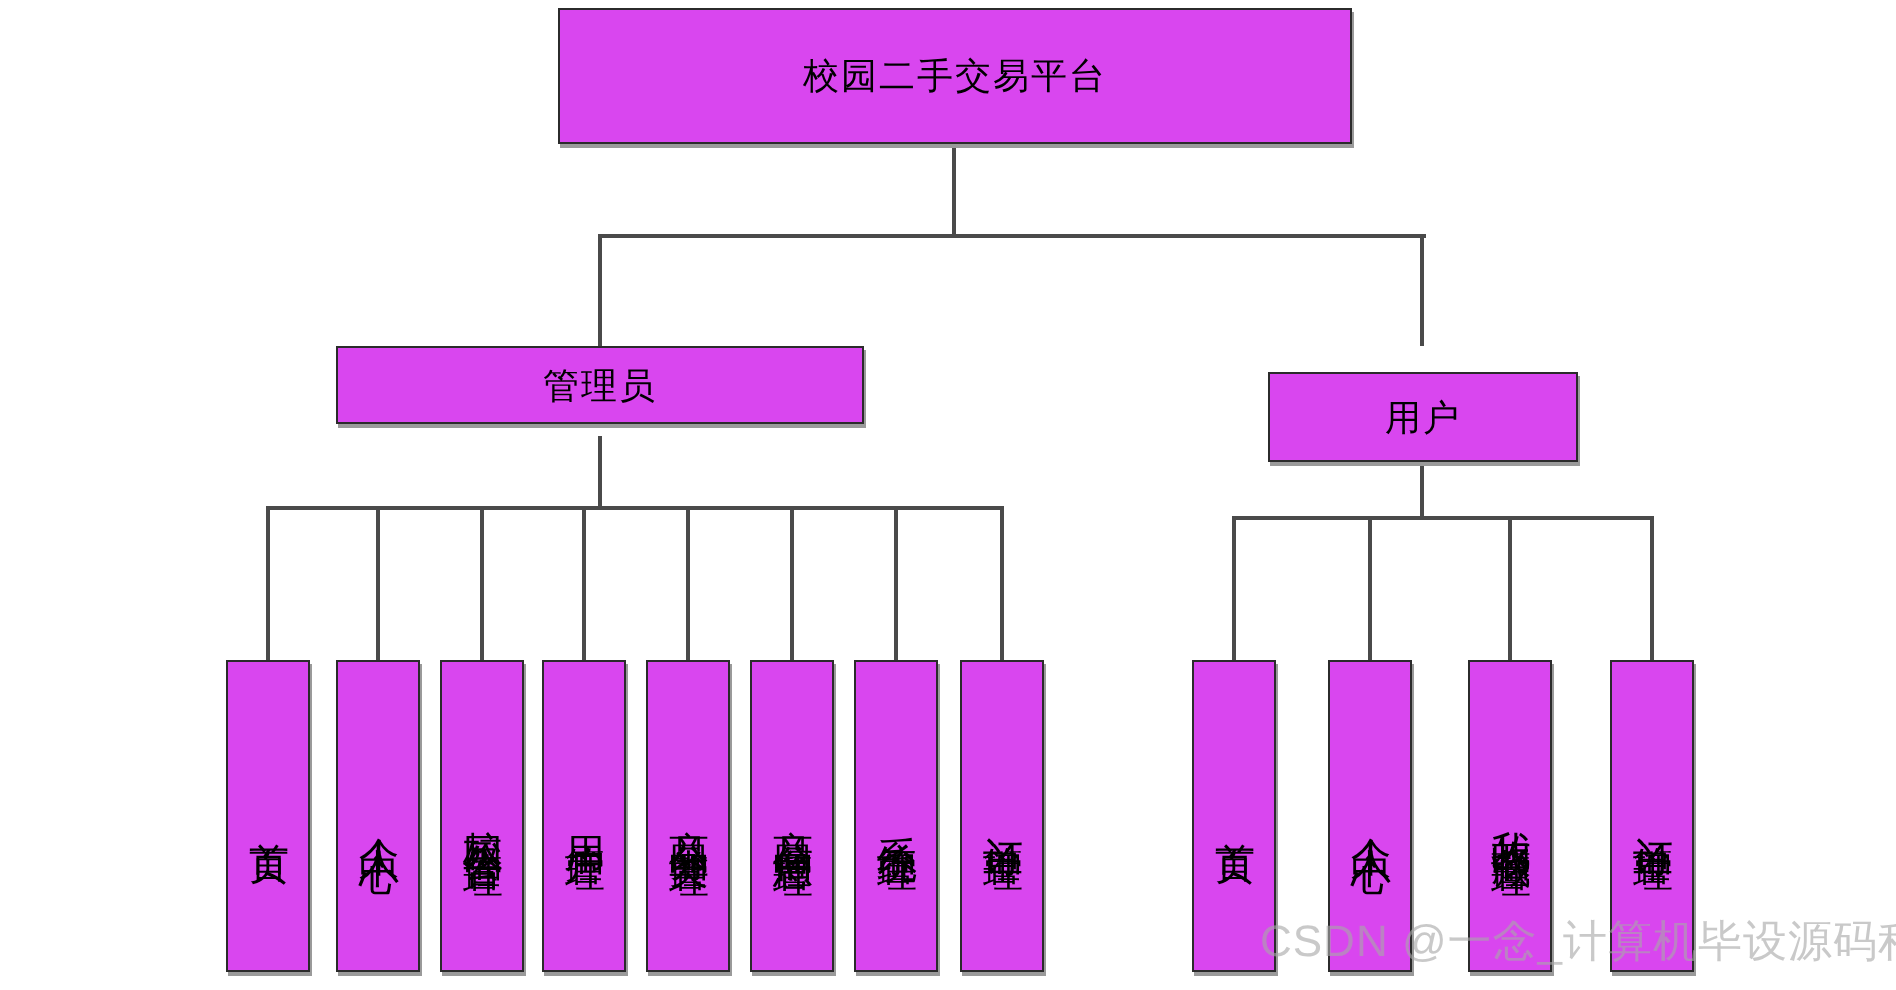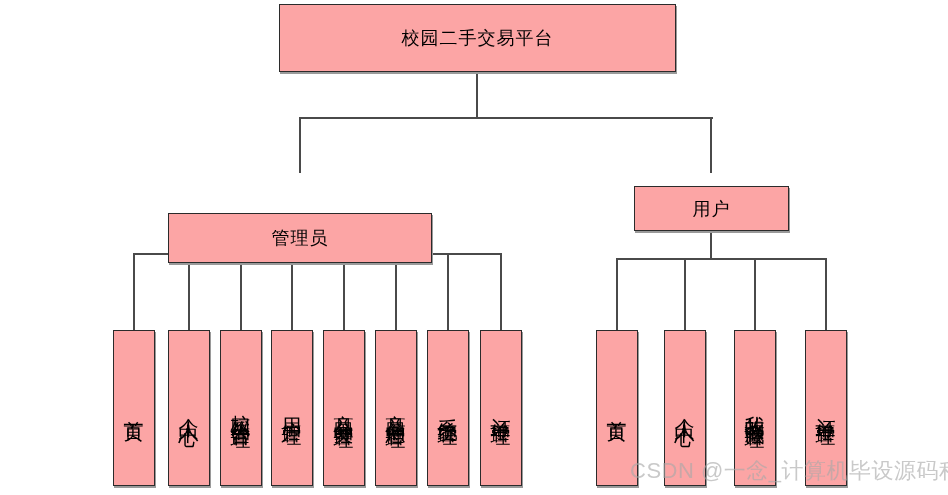--- a/index.html
+++ b/index.html
@@ -6,33 +6,33 @@
   .stage {
     position: relative;
     width: 948px;
     height: 495px;
     background: #ffffff;
     overflow: hidden;
     font-family: "Liberation Sans", sans-serif;
   }
   .box {
     position: absolute;
-    background: #fca5a5;
+    background: #d946ef;
     border: 1px solid #2b2b2b;
     box-shadow: 1px 2px 0 0 #9a9a9a;
     box-sizing: border-box;
     display: flex;
     align-items: center;
     justify-content: center;
     color: #000000;
     text-align: center;
   }
   .h-box { font-size: 18px; letter-spacing: 1px; }
   .root-box  { left: 279px; top: 4px;   width: 397px; height: 68px; }
-  .admin-box { left: 168px; top: 173px; width: 264px; height: 50px; margin-top: 40px; }
+  .admin-box { left: 168px; top: 173px; width: 264px; height: 39px; }
   .user-box  { left: 634px; top: 173px; width: 155px; height: 45px; margin-top: 13px; }
   .v-box {
     top: 330px;
     width: 42px;
     height: 156px;
     font-size: 20px;
     writing-mode: vertical-rl;
     text-orientation: upright;
     letter-spacing: 3px;
     line-height: 1;

